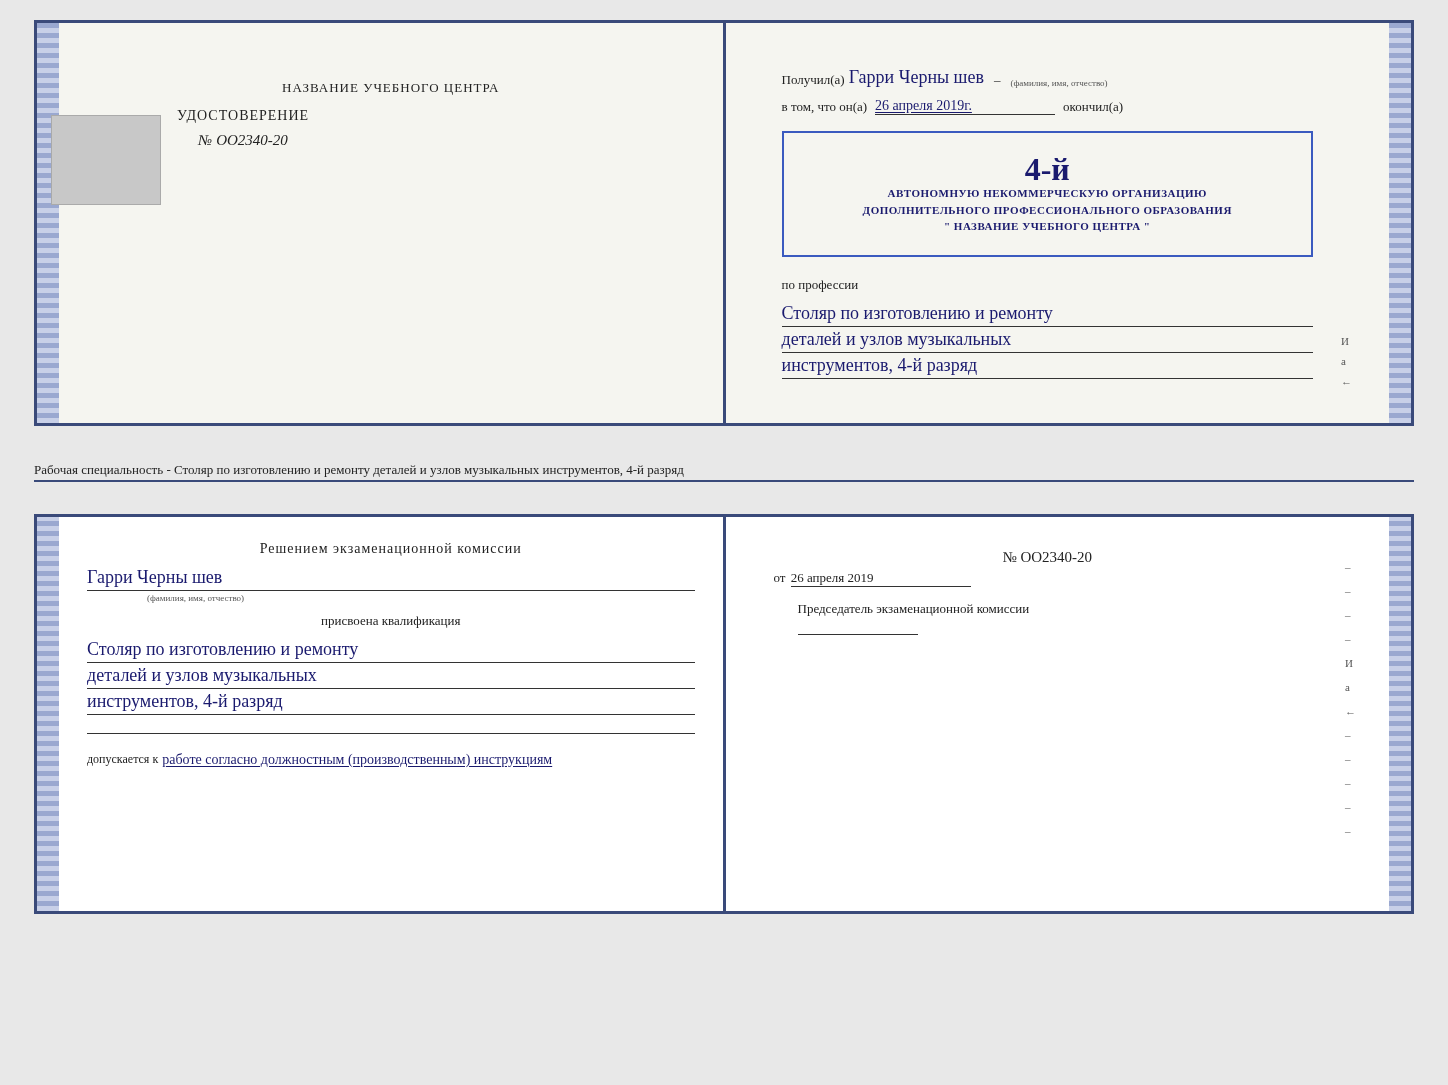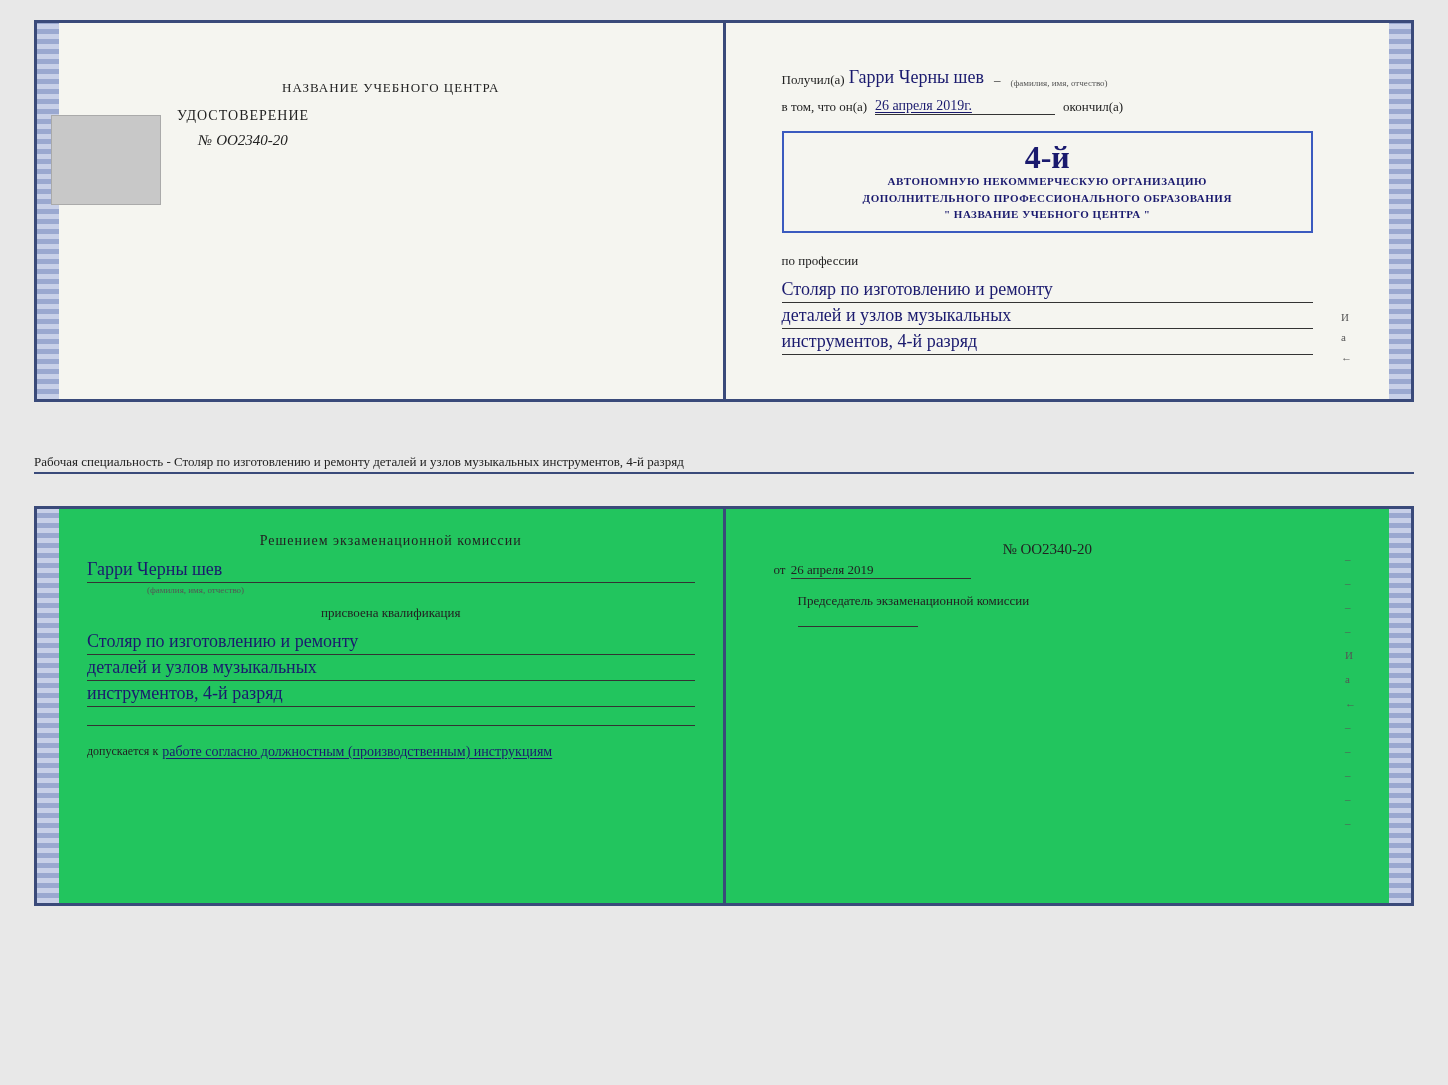--- a/index.html
+++ b/index.html
@@ -167,21 +167,21 @@
     .vtom-chto-line {
       font-size: 13px;
       color: #222;
       display: flex;
       align-items: center;
       gap: 8px;
     }
 
     .stamp-box {
       border: 2px solid #3a5abf;
-      padding: 8px 14px;
+      padding: 20px 14px;
       margin: 6px 0;
       position: relative;
     }
 
     .stamp-title {
       font-size: 11px;
       letter-spacing: 0.5px;
       text-transform: uppercase;
       color: #1a1a6e;
       line-height: 1.5;
@@ -228,29 +228,28 @@
     }
 
     
     .middle-caption {
       font-size: 13px;
       color: #222;
       width: 100%;
       padding: 4px 0;
       border-bottom: 2px solid #3a4a7a;
       padding-bottom: 2px;
-      margin-top: 16px;
     }
 
     
     .bottom-document {
       display: flex;
       width: 100%;
       border: 3px solid #3a4a7a;
-      background: #22c55e;
+      background: #ffffff;
       min-height: 400px;
     }
 
     .bottom-left {
       flex: 1;
       border-right: 3px solid #3a4a7a;
       padding: 24px 28px;
       display: flex;
       flex-direction: column;
       gap: 10px;

